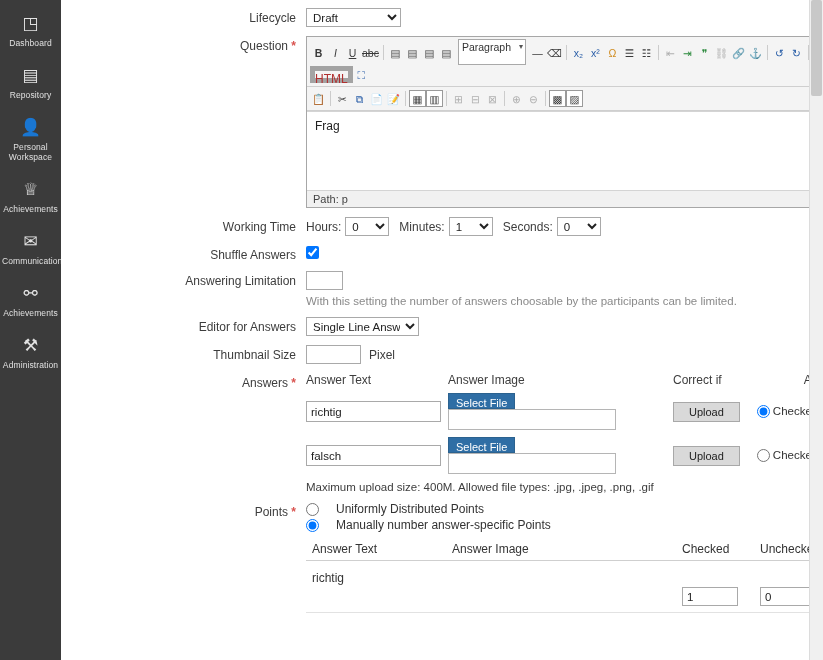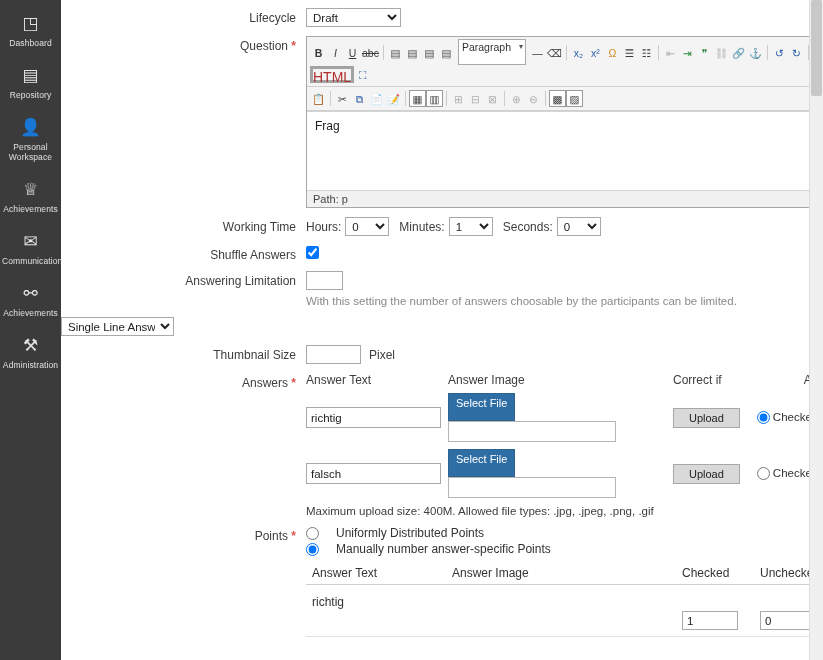--- a/index.html
+++ b/index.html
@@ -196,21 +196,21 @@
   .filebox {
     display: flex; align-items: center;
     width: 168px; height: 21px;
     border: 1px solid #b5b5b5; background: #fff;
   }
   .btn-blue {
     background: #2f6ea5;
     color: #fff;
     border: 1px solid #2b628f;
     font-size: 11px;
-    height: 28px;
+    height: 16px;
     line-height: 19px;
     padding: 0 7px;
     cursor: pointer;
     white-space: nowrap;
   }
   .btn-upload {
     background: #d9d9d9;
     border: 1px solid #a8a8a8;
     color: #222;
     font-size: 11px;
@@ -342,21 +342,21 @@
               <span class="tbi col-green">⇥</span>
               <span class="tbi col-green">❞</span>
               <span class="tbi dim">⛓</span>
               <span class="tbi dim">🔗</span>
               <span class="tbi">⚓</span>
               <span class="tbsep"></span>
               <span class="tbi col-blue">↺</span>
               <span class="tbi col-blue">↻</span>
               <span class="tbsep"></span>
               <span class="tbi" style="min-width:22px">TeX</span>
-              <span class="tbi" style="min-width:26px;font-size:14px;color:#b03030;border:3px solid #a3a3a3">HTML</span>
+              <span class="tbi" style="min-width:26px;font-size:12px;color:#b03030;border:5px solid #a3a3a3">HTML</span>
               <span class="tbi col-blue">⛶</span>
             </div>
             <div class="tb tb2">
               <span class="tbi">📋</span>
               <span class="tbsep"></span>
               <span class="tbi">✂</span>
               <span class="tbi col-blue">⧉</span>
               <span class="tbi col-green">📄</span>
               <span class="tbi col-blue">📝</span>
               <span class="tbsep"></span>
@@ -411,20 +411,21 @@
 
       <div class="row">
         <div class="lab">Answering Limitation</div>
         <div class="ctl">
           <input class="txt" style="width: 37px;" value="">
           <div class="hint">With this setting the number of answers choosable by the participants can be limited.</div>
         </div>
       </div>
 
       <div class="row">
+        <div class="lab">Editor for Answers</div>
         <div class="ctl">
           <select class="sel" style="width:113px">
             <option>Single Line Answers</option>
           </select>
         </div>
       </div>
 
       <div class="row">
         <div class="lab">Thumbnail Size</div>
         <div class="ctl">

